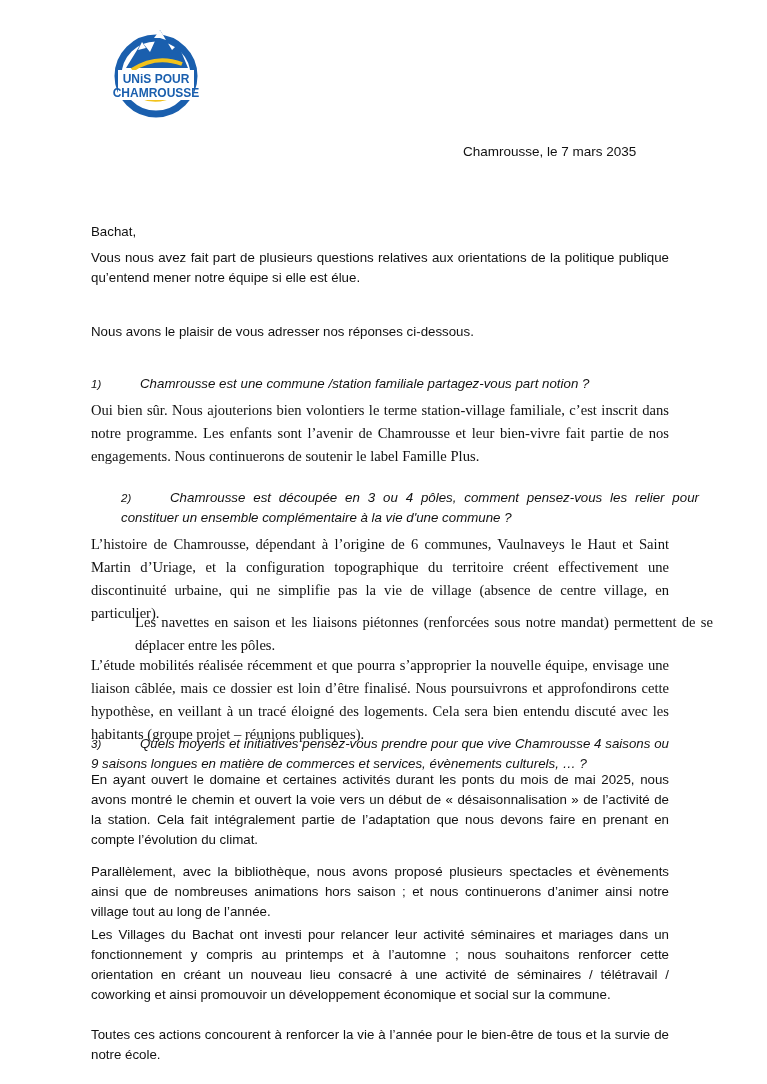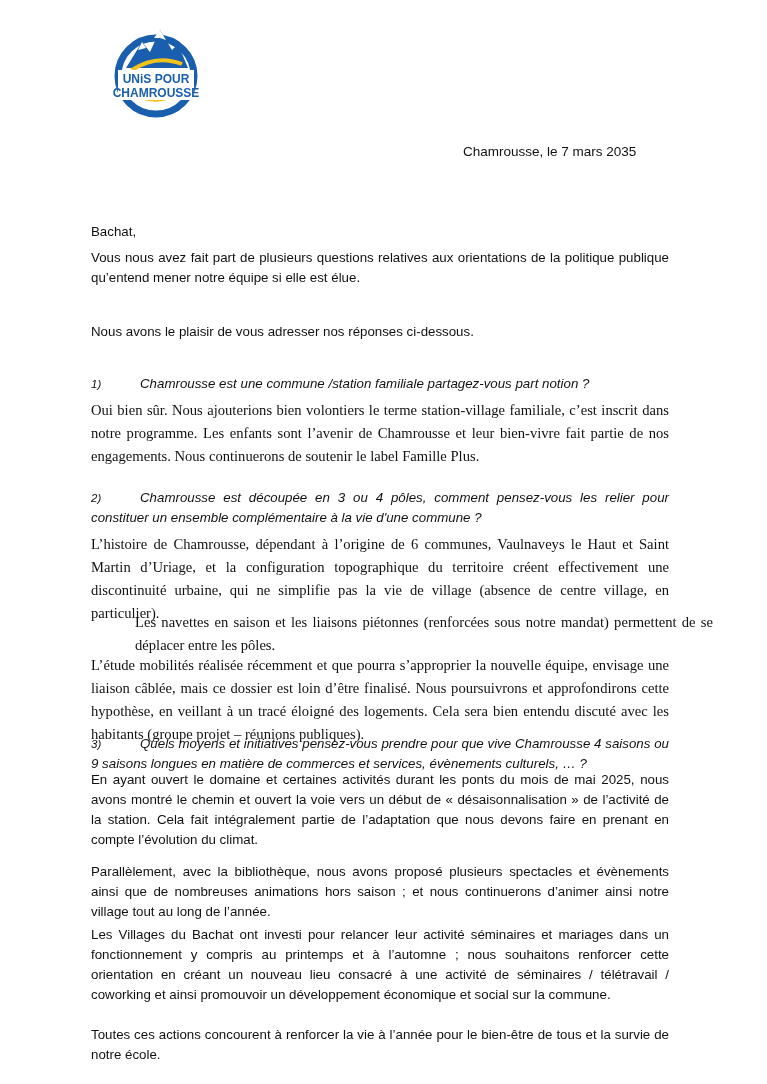--- a/index.html
+++ b/index.html
@@ -33,21 +33,21 @@
 
 <p class="block sans" style="top:222px;">Bachat,</p>
 <p class="block sans" style="top:248px;">Vous nous avez fait part de plusieurs questions relatives aux orientations de la politique publique qu’entend mener notre équipe si elle est élue.</p>
 <p class="block sans" style="top:322px;">Nous avons le plaisir de vous adresser nos réponses ci-dessous.</p>
 
 <div class="block sans q" style="top:374px;">
   <span class="num">1)</span><span>Chamrousse est une commune /station familiale partagez-vous part notion ?</span>
 </div>
 <p class="block serif" style="top:399px;">Oui bien sûr. Nous ajouterions bien volontiers le terme station-village familiale, c’est inscrit dans notre programme. Les enfants sont l’avenir de Chamrousse et leur bien-vivre fait partie de nos engagements. Nous continuerons de soutenir le label Famille Plus.</p>
 
-<div class="block sans q" style="top:488px;">
+<div class="block sans q" style="top:488px;margin-left:30px;">
   <span class="num">2)</span><span>Chamrousse est découpée en 3 ou 4 pôles, comment pensez-vous les relier pour constituer un ensemble complémentaire à la vie d'une commune ?</span>
 </div>
 <p class="block serif" style="top:533px;">L’histoire de Chamrousse, dépendant à l’origine de 6 communes, Vaulnaveys le Haut et Saint Martin d’Uriage, et la configuration topographique du territoire créent effectivement une discontinuité urbaine, qui ne simplifie pas la vie de village (absence de centre village, en particulier).</p>
 <p class="block serif" style="top:611px;margin-left:44px;">Les navettes en saison et les liaisons piétonnes (renforcées sous notre mandat) permettent de se déplacer entre les pôles.</p>
 <p class="block serif" style="top:654px;">L’étude mobilités réalisée récemment et que pourra s’approprier la nouvelle équipe, envisage une liaison câblée, mais ce dossier est loin d’être finalisé. Nous poursuivrons et approfondirons cette hypothèse, en veillant à un tracé éloigné des logements. Cela sera bien entendu discuté avec les habitants (groupe projet – réunions publiques).</p>
 
 <div class="block sans q" style="top:734px;">
   <span class="num">3)</span><span>Quels moyens et initiatives pensez-vous prendre pour que vive Chamrousse 4 saisons ou 9 saisons longues en matière de commerces et services, évènements culturels, … ?</span>
 </div>
 <p class="block sans" style="top:770px;">En ayant ouvert le domaine et certaines activités durant les ponts du mois de mai 2025, nous avons montré le chemin et ouvert la voie vers un début de « désaisonnalisation » de l’activité de la station. Cela fait intégralement partie de l’adaptation que nous devons faire en prenant en compte l’évolution du climat.</p>

